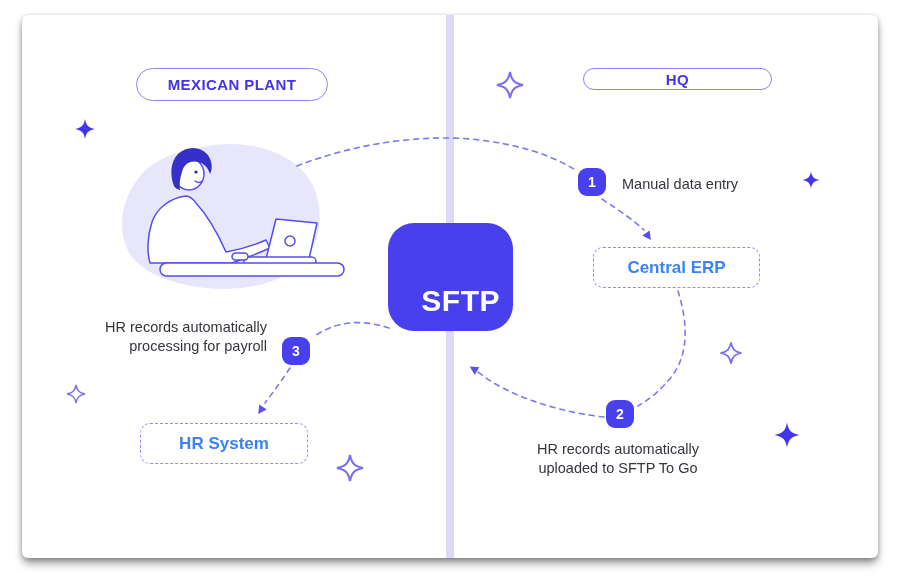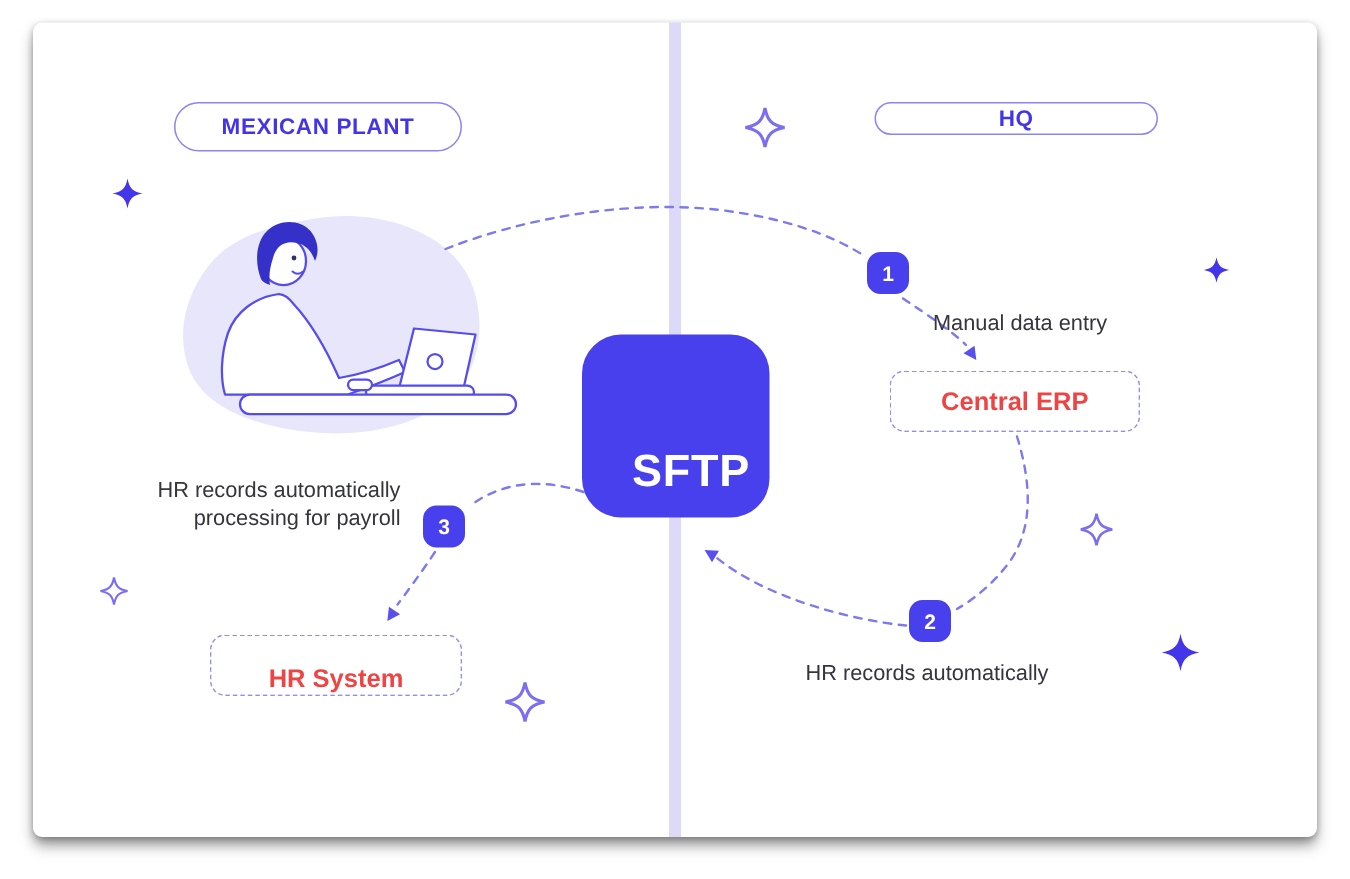--- a/index.html
+++ b/index.html
@@ -24,21 +24,21 @@
   }
   .abs{position:absolute;box-sizing:border-box;z-index:3;}
   .pill{
     border:1.6px solid #8d83f3;border-radius:17px;background:#fff;
     display:flex;align-items:center;justify-content:center;
     color:#4334e8;font-weight:bold;font-size:15px;letter-spacing:.4px;
   }
   .dashed-node{
     border:1.6px dashed #918df3;border-radius:10px;background:#fff;
     display:flex;align-items:center;justify-content:center;
-    color:#ef4444;font-weight:bold;font-size:17px;
+    color:#3b82f6;font-weight:bold;font-size:17px;
   }
   .hub{
     background:#4840ec;border-radius:26px;
     display:flex;align-items:flex-end;justify-content:flex-end;
     padding:0 13px 13px 0;
     color:#ffffff;font-weight:bold;font-size:30px;letter-spacing:.5px;
   }
   .badge{
     width:28px;height:28px;background:#4840ec;border-radius:9px;
     display:flex;align-items:center;justify-content:center;
@@ -101,50 +101,51 @@
     <use href="#sparkle" transform="translate(85,129)" fill="#4335ea"></use>
     <use href="#sparkle" transform="translate(510,85) scale(1.3)" fill="none" stroke="#7b6ff0" stroke-width="1.6" vector-effect="non-scaling-stroke"></use>
     <use href="#sparkle" transform="translate(811,180) scale(0.85)" fill="#4335ea"></use>
     <use href="#sparkle" transform="translate(731,353) scale(1.05)" fill="none" stroke="#7b6ff0" stroke-width="1.6" vector-effect="non-scaling-stroke"></use>
     <use href="#sparkle" transform="translate(787,435) scale(1.25)" fill="#4335ea"></use>
     <use href="#sparkle" transform="translate(76,394) scale(0.9)" fill="none" stroke="#7b6ff0" stroke-width="1.6" vector-effect="non-scaling-stroke"></use>
     <use href="#sparkle" transform="translate(350,468) scale(1.3)" fill="none" stroke="#7b6ff0" stroke-width="1.6" vector-effect="non-scaling-stroke"></use>
   </g>
 </svg>
 
-<div class="abs pill" style="left:116px;top:68px;width:192px;height:33px;">
+<div class="abs pill" style="left:136px;top:68px;width:192px;height:33px;">
   <span>MEXICAN PLANT</span>
 </div>
 <div class="abs pill" style="left:583px;top:68px;width:189px;height:22px;">
   <span>HQ</span>
 </div>
 
-<div class="abs hub" style="left:388px;top:223px;width:125px;height:122px;">
+<div class="abs hub" style="left:388px;top:223px;width:125px;height:108px;">
   <span>SFTP</span>
 </div>
 
 <div class="abs dashed-node" style="left:593px;top:247px;width:167px;height:41px;">
   <span>Central ERP</span>
 </div>
-<div class="abs dashed-node" style="left:140px;top:423px;width:168px;height:41px;align-items:flex-end;">
+<div class="abs dashed-node" style="left:140px;top:423px;width:168px;height:41px;">
   <span>HR System</span>
 </div>
 
 <div class="abs badge" style="left:578px;top:168px;">
   <span>1</span>
 </div>
 <div class="abs badge" style="left:606px;top:400px;">
   <span>2</span>
 </div>
 <div class="abs badge" style="left:282px;top:337px;">
   <span>3</span>
 </div>
 
-<div class="abs step-label" style="left:622px;top:175px;white-space:nowrap;margin-top:32px;">Manual data entry</div>
+<div class="abs step-label" style="left:622px;top:175px;white-space:nowrap;">Manual data entry</div>
 
 <div class="abs step-label" style="left:523px;top:440px;width:190px;text-align:center;">
   <div>HR records automatically</div>
+  <div>uploaded to SFTP To Go</div>
 </div>
 
 <div class="abs step-label" style="left:95px;top:318px;width:172px;text-align:right;">
   <div>HR records automatically</div>
   <div>processing for payroll</div>
 </div>
 
 </body></html>

